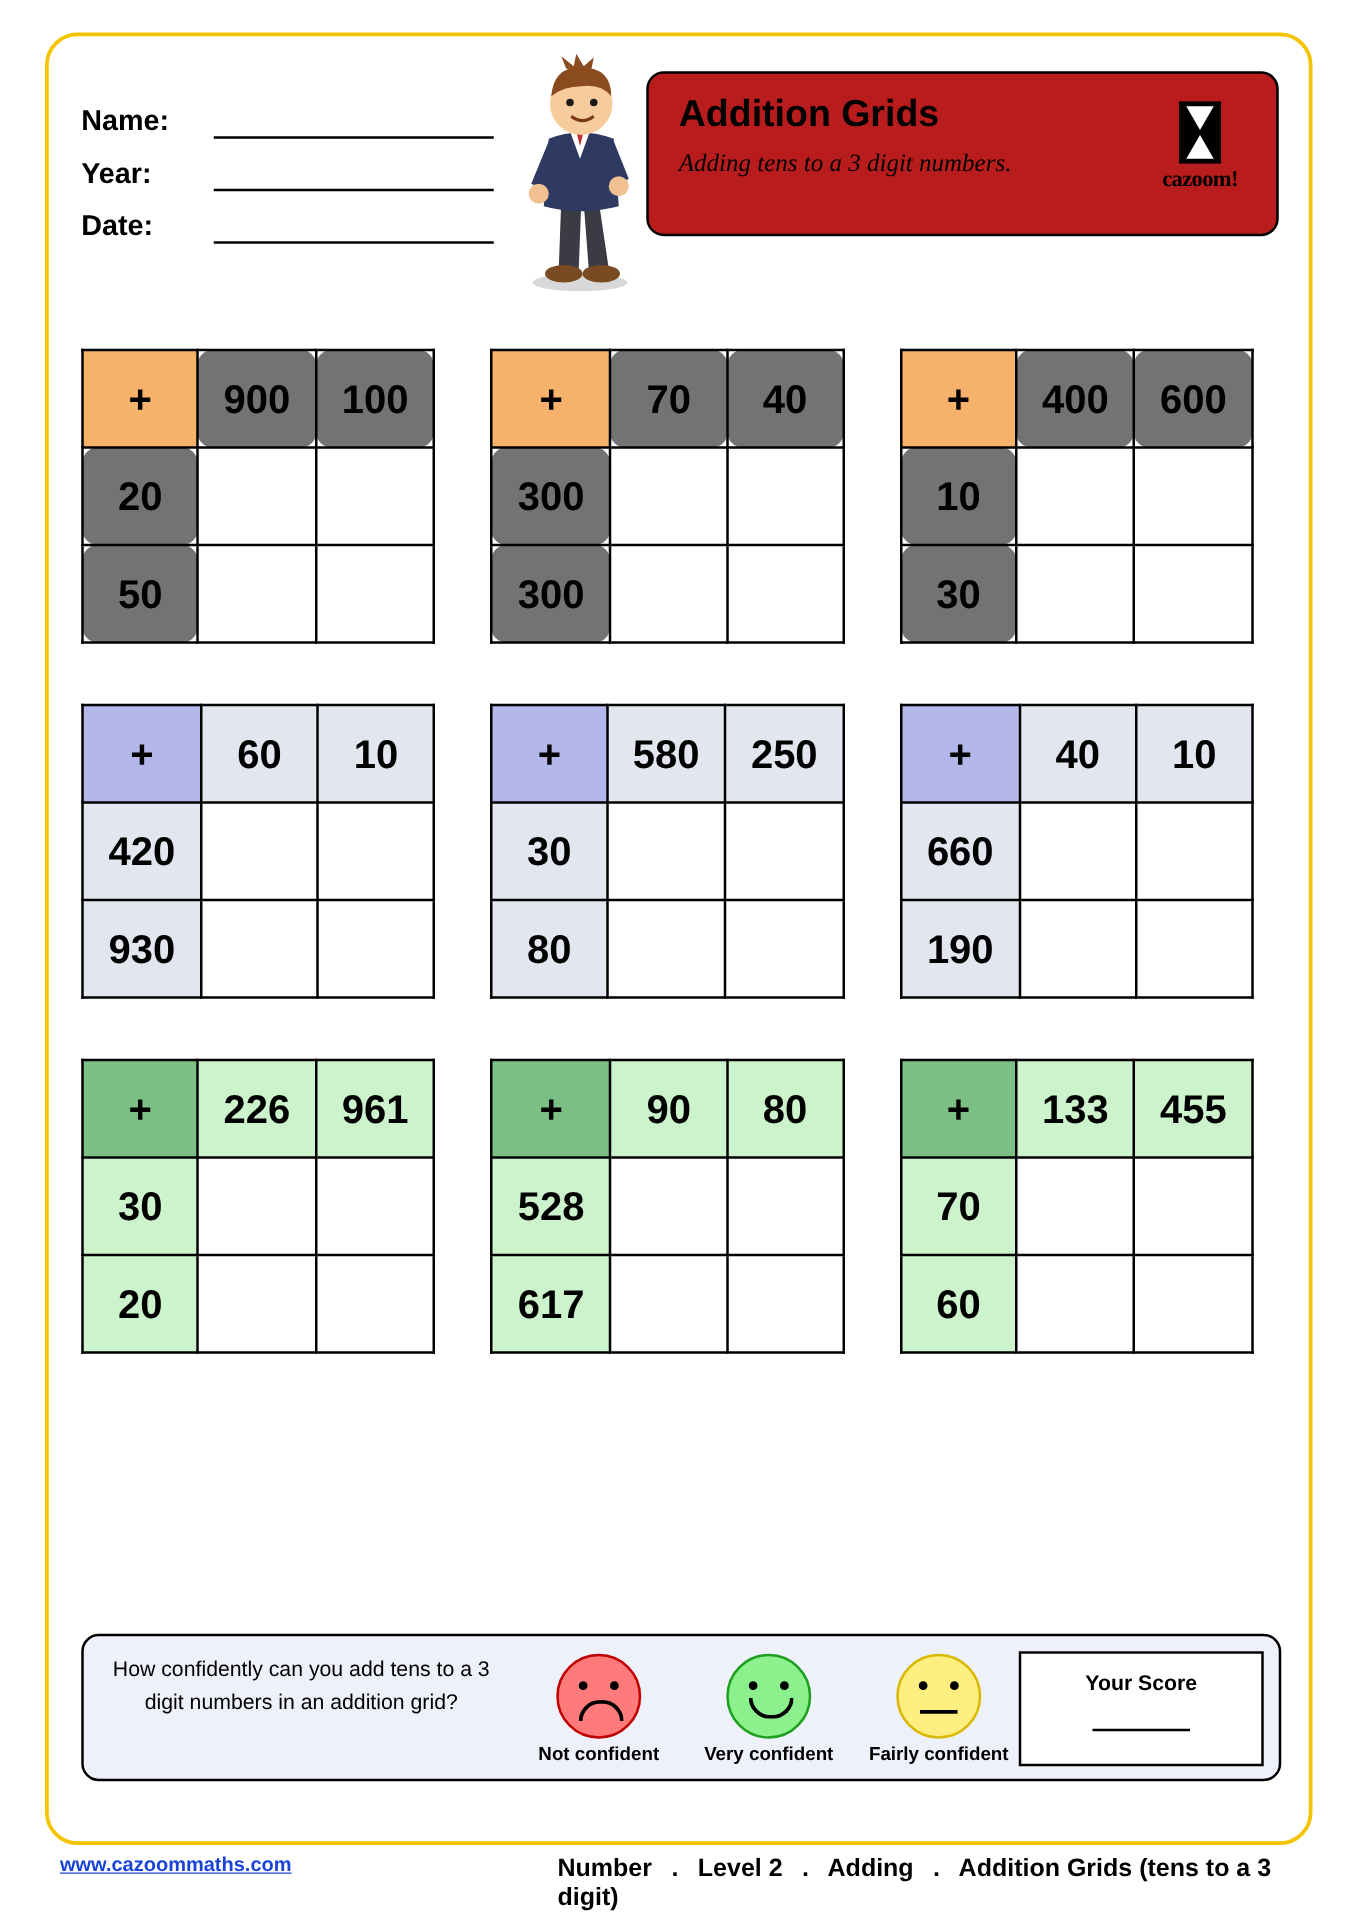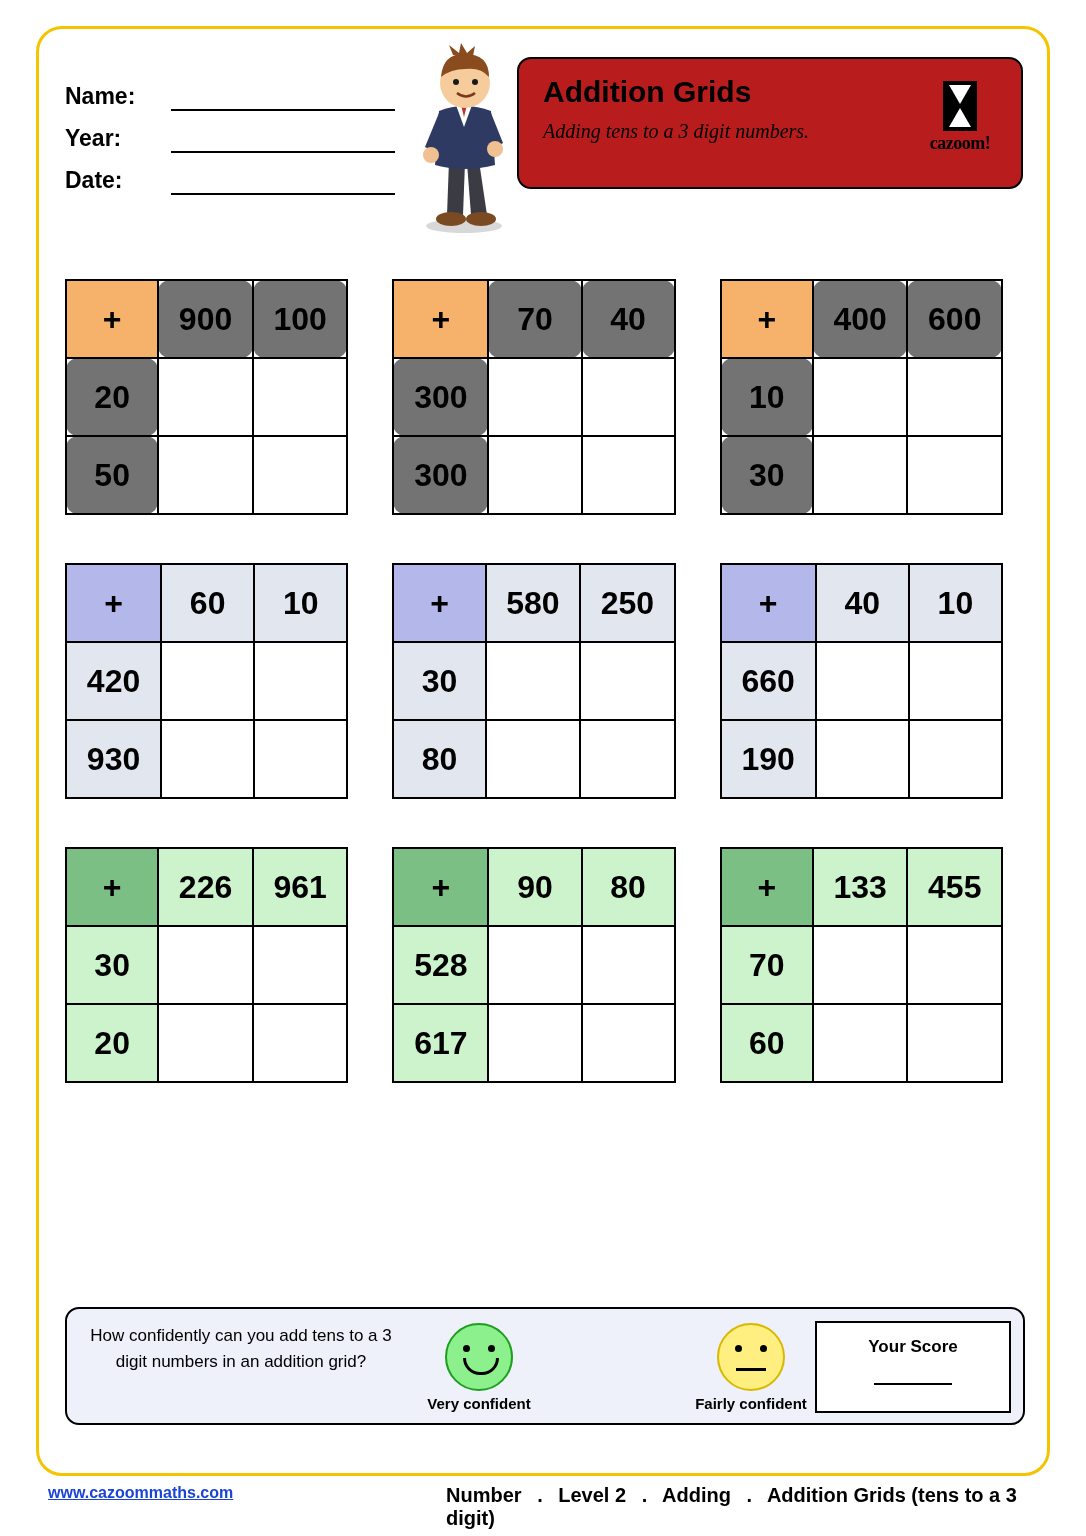--- a/index.html
+++ b/index.html
@@ -564,20 +564,28 @@
         </tr>
       </tbody>
         </table>
     </div>
   </div>
 
   <div class="conf-box">
     <div class="conf-question">How confidently can you add tens to a 3 digit numbers in an addition grid?</div>
 
     <div class="faces">
+      <div class="face-item">
+        <div class="face red">
+          <span class="eye l"></span>
+            <span class="eye r"></span>
+          <span class="mouth-sad"></span>
+        </div>
+        <div class="face-label">Not confident</div>
+      </div>
       <div class="face-item">
         <div class="face green">
           <span class="eye l"></span>
             <span class="eye r"></span>
           <span class="mouth-happy"></span>
         </div>
         <div class="face-label">Very confident</div>
       </div>
       <div class="face-item">
         <div class="face yellow">

